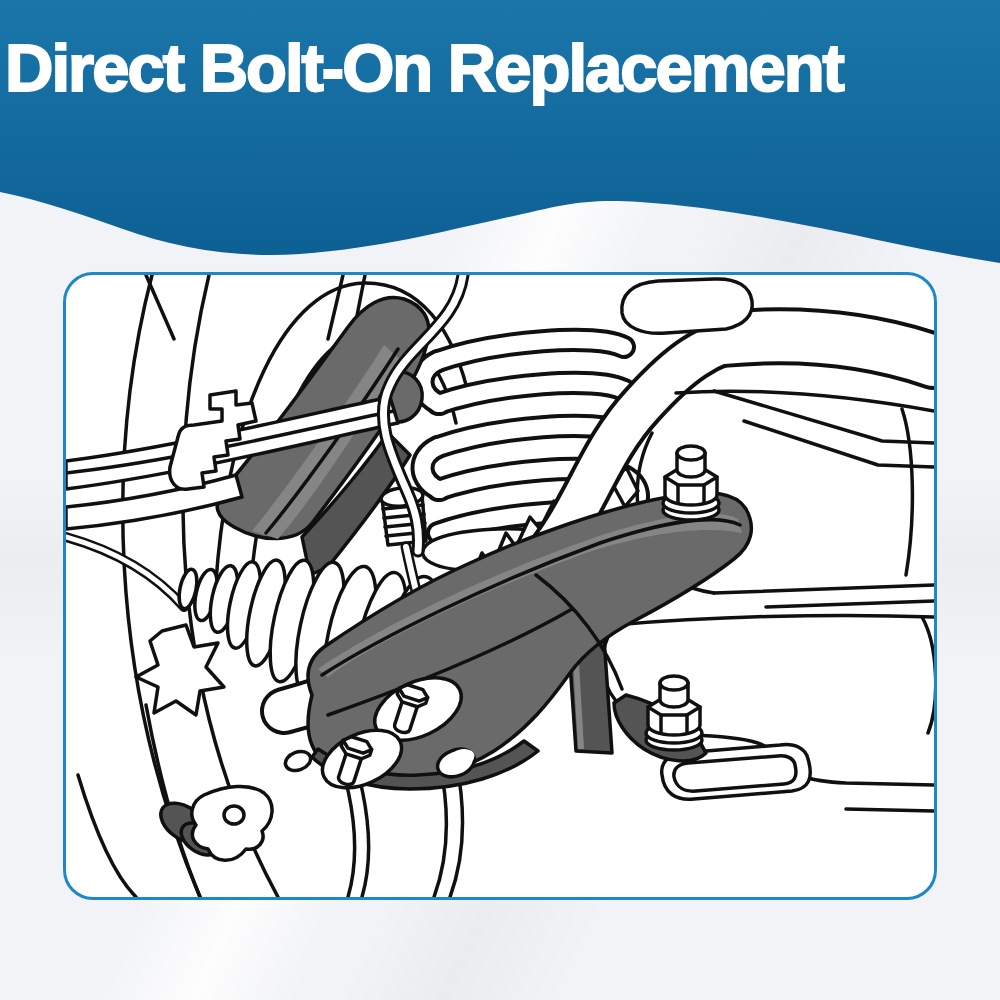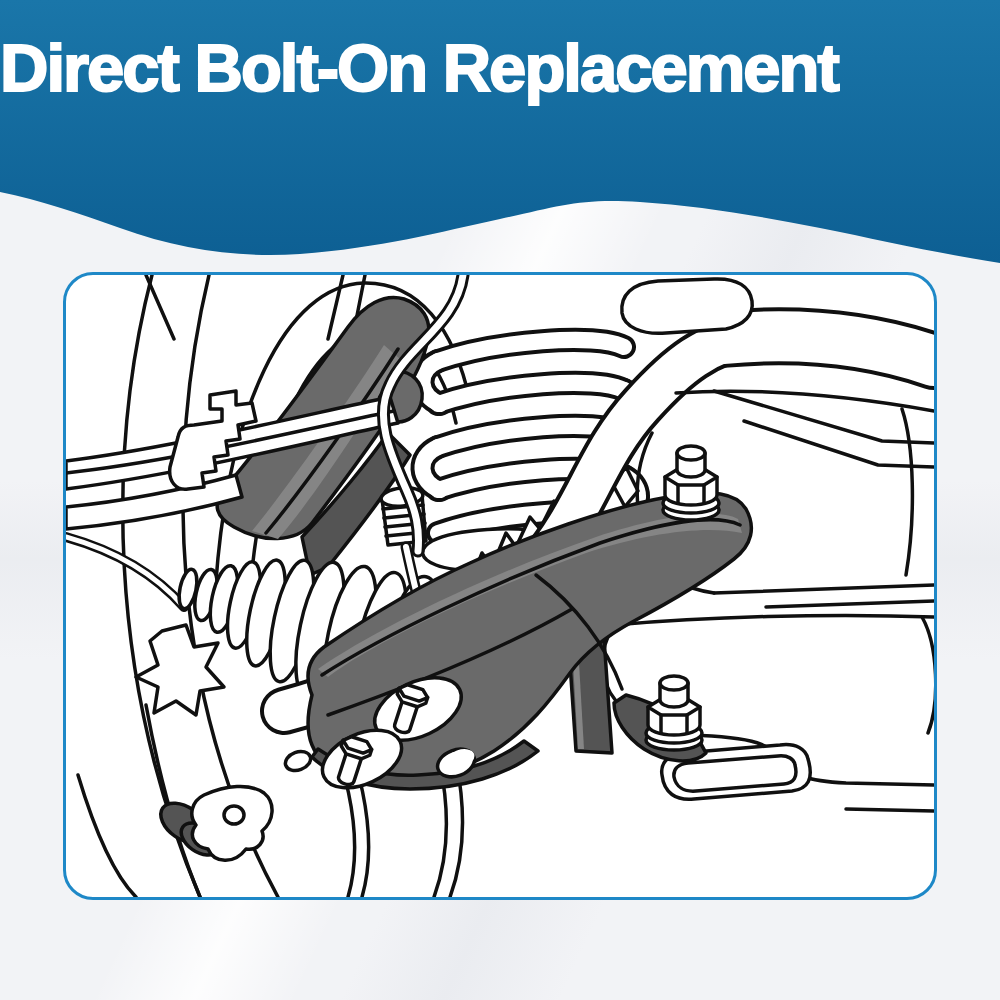--- a/index.html
+++ b/index.html
@@ -18,21 +18,21 @@
   html,body{width:1000px;height:1000px;overflow:hidden}
   body{font-family:"Liberation Sans", sans-serif;background:var(--page-bg)}
   .canvas{position:relative;width:1000px;height:1000px;background:var(--page-bg);overflow:hidden}
   .bg-streaks{position:absolute;inset:0;pointer-events:none;
     background:
       linear-gradient(115deg, rgba(255,255,255,0) 38%, rgba(255,255,255,.85) 45%, rgba(255,255,255,0) 52%),
       linear-gradient(115deg, rgba(198,204,214,0) 55%, rgba(198,204,214,.18) 62%, rgba(198,204,214,0) 70%),
       linear-gradient(180deg, rgba(210,215,222,0) 48%, rgba(210,215,222,.22) 56%, rgba(210,215,222,0) 66%);
   }
   .header-wave{position:absolute;top:0;left:0;width:1000px;height:300px}
-  .page-title{position:absolute;top:33px;left:0;width:848px;text-align:left;
+  .page-title{position:absolute;top:33px;left:0;width:848px;text-align:center;
     color:var(--title-color);font-weight:bold;font-size:67px;line-height:70px;
     letter-spacing:-2px;-webkit-text-stroke:2px var(--title-color);white-space:nowrap}
   .illustration-panel{position:absolute;left:63px;top:272px;width:874px;height:628px;
     background:var(--panel-bg);border:3px solid var(--panel-border);border-radius:30px;overflow:hidden}
   .illustration-panel svg{display:block;width:100%;height:100%}
   .ln{fill:none;stroke:var(--ink);stroke-width:3.5;stroke-linecap:round;stroke-linejoin:round}
   .w{fill:#fff;stroke:var(--ink);stroke-width:3.5;stroke-linejoin:round;stroke-linecap:round}
   .dk{fill:var(--part-dark);stroke:var(--ink);stroke-width:3.5;stroke-linejoin:round}
   .dk2{fill:var(--part-darker);stroke:var(--ink);stroke-width:3.5;stroke-linejoin:round}
   .lt{fill:var(--part-light);stroke:none}

